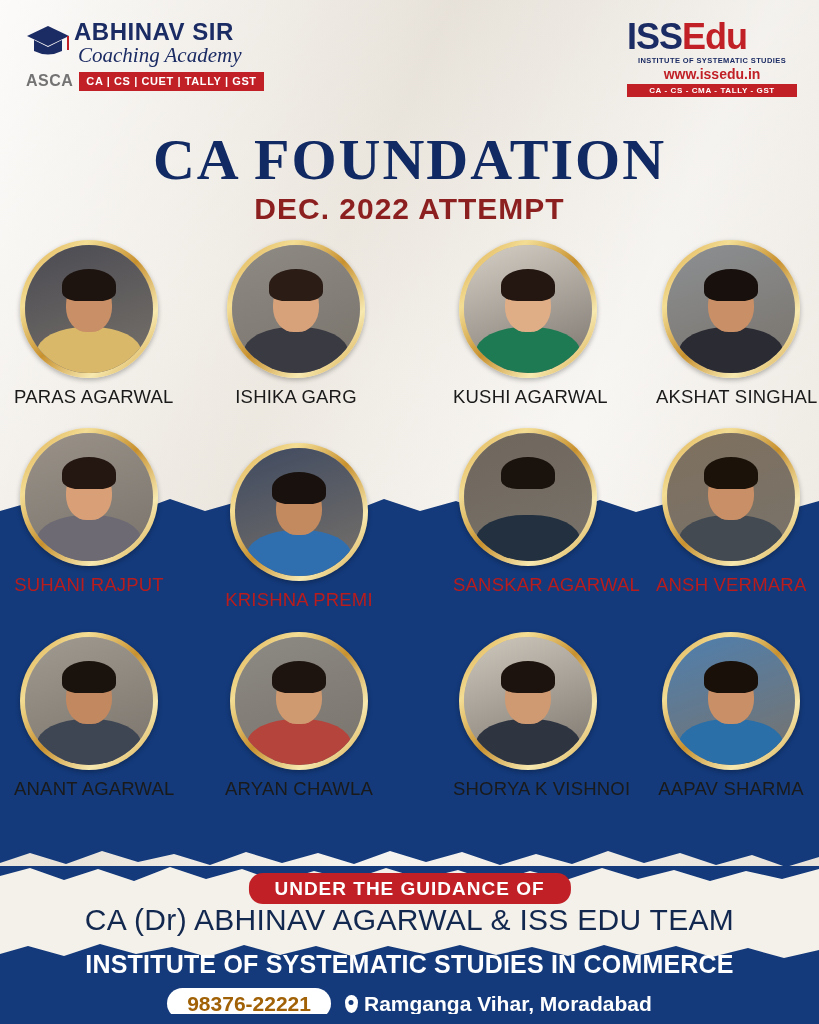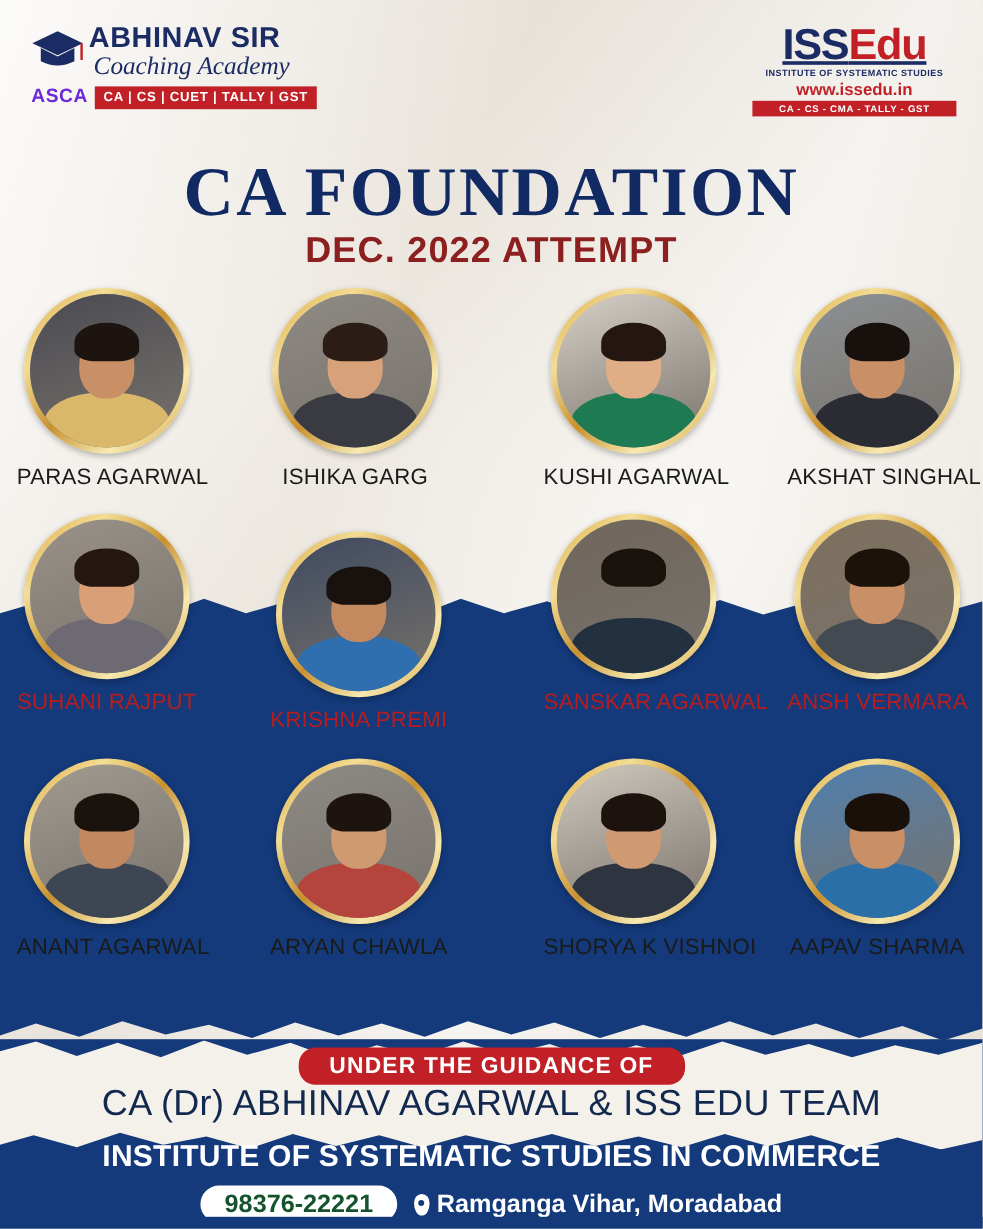--- a/index.html
+++ b/index.html
@@ -84,21 +84,21 @@
   .logo-left .ls-sub {
     position: absolute; left: 52px; top: 25px;
     font-size: 21px; color: #1b2b63;
     font-family: "Liberation Serif", serif; font-style: italic;
   }
   .logo-left .ls-bar {
     position: absolute; left: 0; top: 54px;
     display: flex; align-items: stretch; height: 19px;
   }
   .ls-bar .asca {
-    color: #6d28d9; font-weight: bold; font-size: 16px;
+    color: #737373; font-weight: bold; font-size: 16px;
     padding-right: 6px; letter-spacing: 0.5px;
   }
   .ls-bar .tags {
     background: #c02026; color: #fff; font-size: 11px; font-weight: bold;
     padding: 3px 7px 2px 7px; letter-spacing: 0.6px;
   }
 
   .logo-ca {
     position: absolute; left: 340px; top: 14px; width: 140px; height: 92px;
   }
@@ -118,22 +118,20 @@
   .tri i { display: block; height: 10px; }
   .tri .o { background: #f07c23; }
   .tri .w { background: #ffffff; }
   .tri .g { background: #1a8a3d; }
 
   .logo-right {
     position: absolute; right: 22px; top: 16px; width: 170px; height: 82px;
   }
   .logo-right .iss {
     font-size: 36px; font-weight: bold; color: #1b2b63; letter-spacing: -1px;
-    text-align: center;
-    text-decoration: underline;
   }
   .logo-right .iss .edu { color: #c02026; }
   .logo-right .isssub {
     font-size: 7.5px; font-weight: bold; color: #1b2b63; text-align: center;
     letter-spacing: 0.4px; margin-top: -2px;
   }
   .logo-right .issurl {
     font-size: 14px; font-weight: bold; color: #c02026; text-align: center;
     margin-top: 1px;
   }
@@ -220,21 +218,21 @@
   #institute-line {
     position: absolute; left: 0; right: 0; top: 950px;
     text-align: center; font-size: 25px; font-weight: bold; color: #ffffff;
     letter-spacing: 0.2px;
   }
   #contact-row {
     position: absolute; left: 0; right: 0; top: 988px;
     display: flex; align-items: center; justify-content: center; gap: 14px;
   }
   .phone-pill {
-    background: #ffffff; color: #14532d;
+    background: #ffffff; color: #a16207;
     font-weight: bold; font-size: 21px;
     border-radius: 18px;
     padding: 4px 20px 3px 20px;
   }
   #address {
     color: #ffffff; font-weight: bold; font-size: 21px;
     display: flex; align-items: center; gap: 6px;
   }
   .pin {
     display: inline-block; width: 13px; height: 18px;

